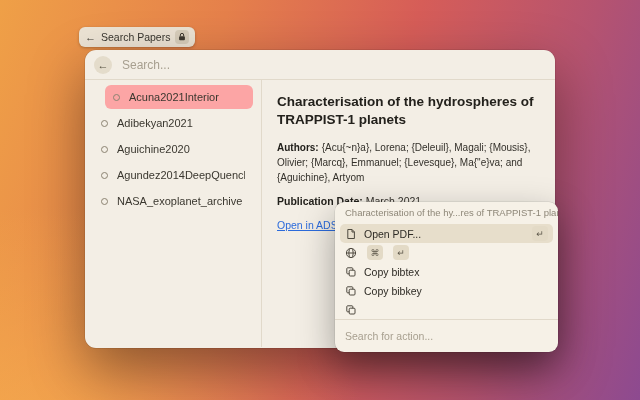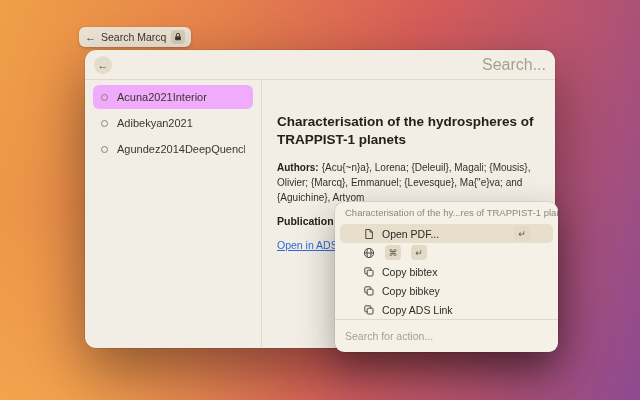--- a/index.html
+++ b/index.html
@@ -28,66 +28,66 @@
   .window {
     position:absolute; left:85px; top:50px; width:470px; height:298px;
     background:#f3eee5; border-radius:11px; overflow:hidden;
     box-shadow:0 22px 55px rgba(0,0,0,0.40), 0 0 0 0.5px rgba(0,0,0,0.15);
   }
   .win-header { height:30px; display:flex; align-items:center; gap:10px;
     padding:0 9px; border-bottom:1px solid #e1d9ca; }
   .back-btn { width:18px; height:18px; border-radius:50%; background:#e4dccb;
     display:flex; align-items:center; justify-content:center; font-size:11px;
     color:#55503f; cursor:pointer; flex:none; }
-  .search-placeholder { font-size:16px; color:#a79f8f; flex:1;text-align:right; }
+  .search-placeholder { font-size:12px; color:#a79f8f; flex:1; }
 
   .win-body { display:flex; height:267px; }
   .list-pane { width:177px; padding:5px 8px; border-right:1px solid #e1d9ca; overflow:hidden; }
   .list-item { height:24px; margin-bottom:2px; display:flex; align-items:center; gap:9px;
     padding:0 8px; border-radius:6px; font-size:11px; color:#3a372f; cursor:pointer; }
-  .list-item.selected { background:#f0abfc; }
+  .list-item.selected { background:#fca5a5;margin-left:12px; }
   .bullet { width:7px; height:7px; border:1.3px solid #8b8372; border-radius:50%; flex:none; }
   .li-label { white-space:nowrap; overflow:hidden; }
 
   .detail-pane { flex:1; padding:13px 15px; overflow:hidden; }
-  .detail-title { font-size:13.5px; font-weight:bold; line-height:1.32; color:#23211c;margin-top:20px; }
+  .detail-title { font-size:13.5px; font-weight:bold; line-height:1.32; color:#23211c; }
   .detail-authors { margin-top:11px; font-size:10px; line-height:1.5; color:#33302a; }
   .detail-authors b, .detail-pubdate b { margin-right:3px; color:#23211c; }
   .detail-pubdate { margin-top:10px; font-size:10.5px; color:#33302a; }
   .detail-link { display:inline-block; margin-top:12px; font-size:10.5px;
     color:#2c6bdb; text-decoration:underline; cursor:pointer; }
 
   
   .popup {
     position:absolute; left:335px; top:202px; width:223px; z-index:5;
     background:#f6f1e7; border-radius:9px; overflow:hidden;
     box-shadow:0 14px 36px rgba(0,0,0,0.35), 0 0 0 0.5px rgba(0,0,0,0.12);
   }
   .popup-header { height:20px; line-height:22px; padding:0 10px; font-size:9.5px;
     color:#8e8778; white-space:nowrap; overflow:hidden; }
   .popup-items { padding:2px 5px 0; height:97px; overflow:hidden; }
-  .action-item { height:19px; display:flex; align-items:center; gap:7px; padding:0 23px;
+  .action-item { height:19px; display:flex; align-items:center; gap:7px; padding:0 5px;
     border-radius:5px; font-size:10.5px; color:#2e2b25; cursor:pointer; }
   .action-item.selected { background:#e7decb; }
   .a-icon { width:12px; height:12px; flex:none; display:flex; align-items:center; }
   .a-label { flex:1; white-space:nowrap; overflow:hidden; }
   .key-badge { min-width:16px; height:15px; padding:0 2px; margin-left:3px; border-radius:4px;
     background:#e3dac6; display:flex; align-items:center; justify-content:center;
     font-size:9px; color:#5d574a; flex:none; }
   .popup-search { height:28px; border-top:1px solid #e1d9ca; display:flex; align-items:center;
     padding:16px 10px; font-size:10.5px; color:#a79f8f; }
 </style>
 </head>
 <body>
 
 <div class="desktop">
 
   <div class="pill">
     <span class="pill-arrow">←</span>
-    <span class="pill-label">Search Marcq</span>
+    <span class="pill-label">Search Papers</span>
     <span class="pill-badge">
       <svg width="10" height="10" viewBox="0 0 12 12">
           <rect x="2.5" y="5.2" width="7" height="4.8" rx="1.2" fill="#3f3a30"></rect>
           <path d="M4 5.2V3.6a2 2 0 0 1 4 0v1.6" fill="none" stroke="#3f3a30" stroke-width="1.2"></path>
         </svg>
     </span>
   </div>
 
   <div class="window">
     <div class="win-header">
@@ -99,21 +99,29 @@
           <div class="list-item selected">
             <span class="bullet"></span>
             <span class="li-label">Acuna2021Interior</span>
           </div>
           <div class="list-item">
             <span class="bullet"></span>
             <span class="li-label">Adibekyan2021</span>
           </div>
           <div class="list-item">
             <span class="bullet"></span>
+            <span class="li-label">Aguichine2020</span>
+          </div>
+          <div class="list-item">
+            <span class="bullet"></span>
             <span class="li-label">Agundez2014DeepQuench</span>
+          </div>
+          <div class="list-item">
+            <span class="bullet"></span>
+            <span class="li-label">NASA_exoplanet_archive</span>
           </div>
           <div class="list-item"></div>
         </div>
       <div class="detail-pane">
         <div class="detail-title">Characterisation of the hydrospheres of TRAPPIST-1 planets</div>
         <div class="detail-authors">
           <b>Authors:</b><span>{Acu{~n}a}, Lorena; {Deleuil}, Magali; {Mousis}, Olivier; {Marcq}, Emmanuel; {Levesque}, Ma{"e}va; and {Aguichine}, Artyom</span>
         </div>
         <div class="detail-pubdate">
           <b>Publication Date:</b><span>March 2021</span>
@@ -165,19 +173,18 @@
           </span>
           <span class="a-label">Copy bibkey</span>
         </div>
         <div class="action-item">
           <span class="a-icon">
             <svg width="12" height="12" viewBox="0 0 12 12">
               <rect x="4.2" y="4.2" width="5.8" height="5.8" rx="1" fill="none" stroke="#4e493f"></rect>
               <path d="M7.8 4.2V2.6a.8.8 0 0 0-.8-.8H2.6a.8.8 0 0 0-.8.8V7a.8.8 0 0 0 .8.8h1.6" fill="none" stroke="#4e493f"></path>
             </svg>
           </span>
-          <span class="a-label">Copy ADS Link</span>
         </div>
       </div>
     <div class="popup-search">Search for action...</div>
   </div>
 
 </div>
 
 </body></html>

